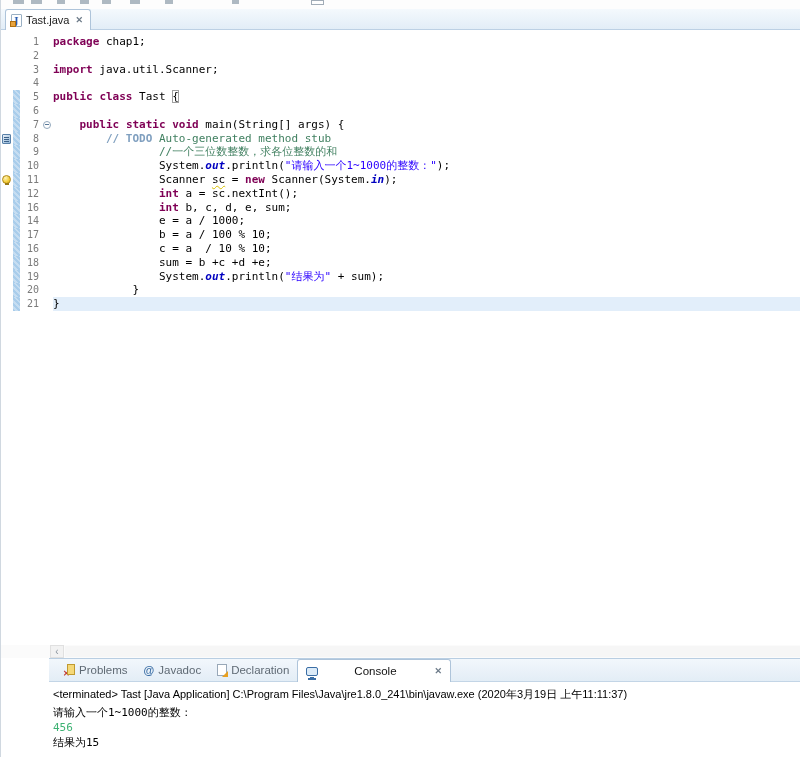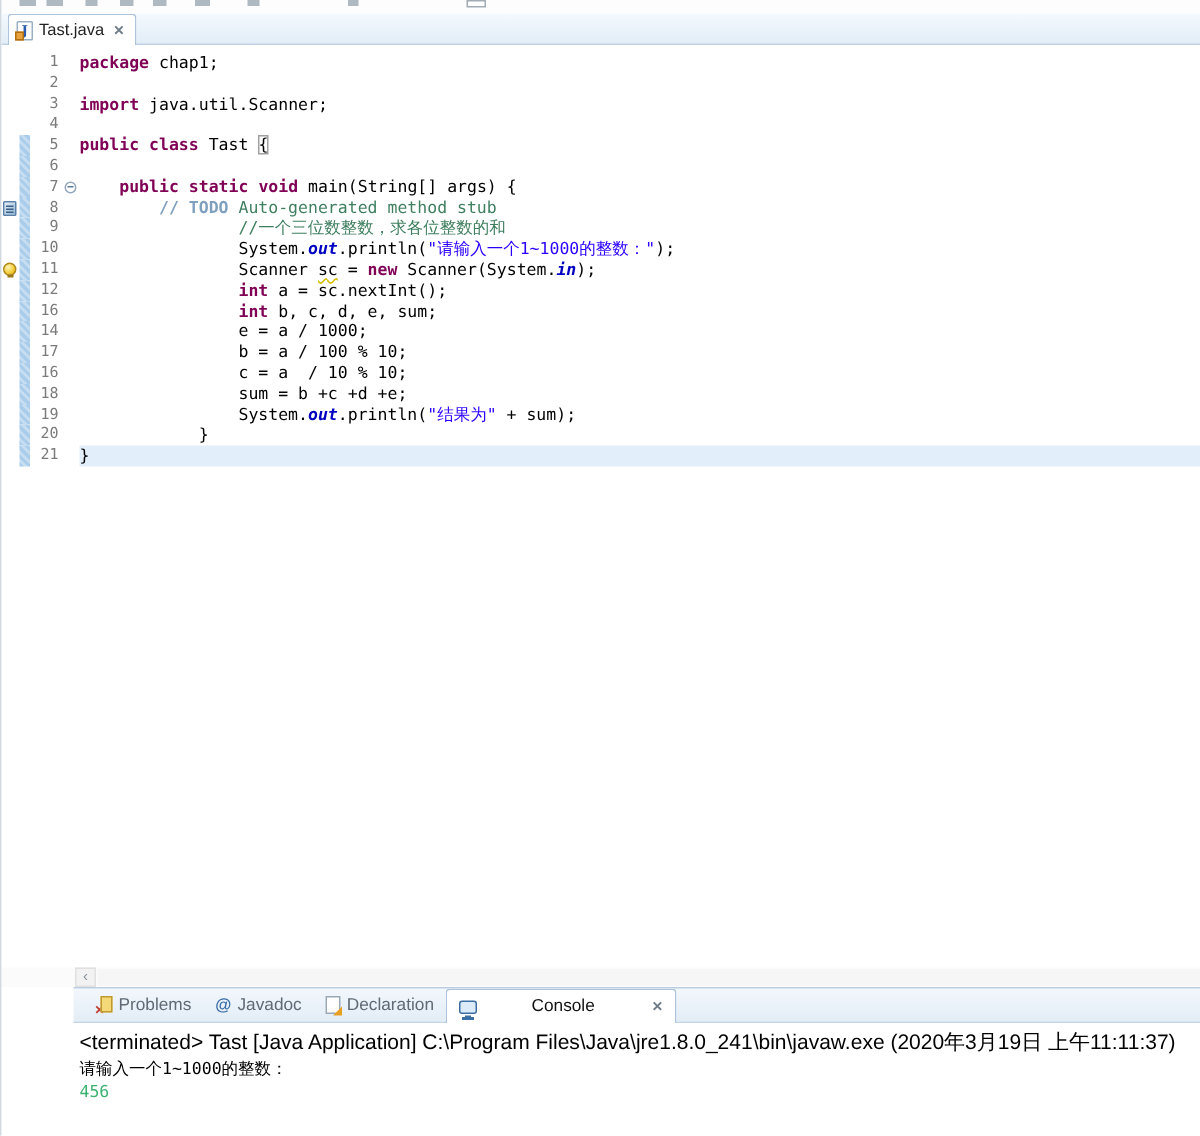--- a/index.html
+++ b/index.html
@@ -87,21 +87,21 @@
   .i-javadoc { color:#3b6ea5; font-weight:bold; font-size:11px; }
   .i-decl { position:relative; width:10px; height:12px; background:#fff; border:1px solid #98a8b8; }
   .i-decl::after { content:""; position:absolute; right:-2px; bottom:-2px; width:0; height:0;
           border-left:6px solid transparent; border-bottom:6px solid #e8a020; }
   .i-console { position:relative; width:12px; height:9px; border:1.5px solid #3b6ea5;
           border-radius:2px; background:#dcebf8; margin-top:1px; }
   .i-console::after { content:""; position:absolute; left:3px; bottom:-4px; width:4px; height:2px;
           background:#3b6ea5; box-shadow:-2px 1px 0 -0px #3b6ea5, 2px 1px 0 0 #3b6ea5; }
 
   .console-body { padding:4px 0 0 4px; background:#fff; }
-  .console-status { font-size:14px; color:#000; line-height:16px; white-space:pre; }
+  .console-status { font-size:11px; color:#000; line-height:16px; white-space:pre; }
   .console-out { margin-top:3px; font-family:"DejaVu Sans Mono", monospace; font-size:11px; }
   .console-out div { line-height:15px; white-space:pre; }
 </style>
 </head>
 <body>
 
 <div class="app">
 
   <div class="top-strip">
     <span class="frag" style="left:12px;width:11px;height:4px;"></span>
@@ -171,17 +171,18 @@
           <span class="i-console"></span>
           <span>Console</span>
           <span class="tab-close">✕</span>
         </div>
       </div>
     <div class="console-body">
       <div class="console-status">&lt;terminated&gt; Tast [Java Application] C:\Program Files\Java\jre1.8.0_241\bin\javaw.exe (2020年3月19日 上午11:11:37)</div>
       <div class="console-out">
           <div style="color: rgb(0, 0, 0);">请输入一个1~1000的整数：</div>
           <div style="color: rgb(62, 178, 115);">456</div>
+          <div style="color: rgb(0, 0, 0);">结果为15</div>
         </div>
     </div>
   </div>
 
 </div>
 
 </body></html>

